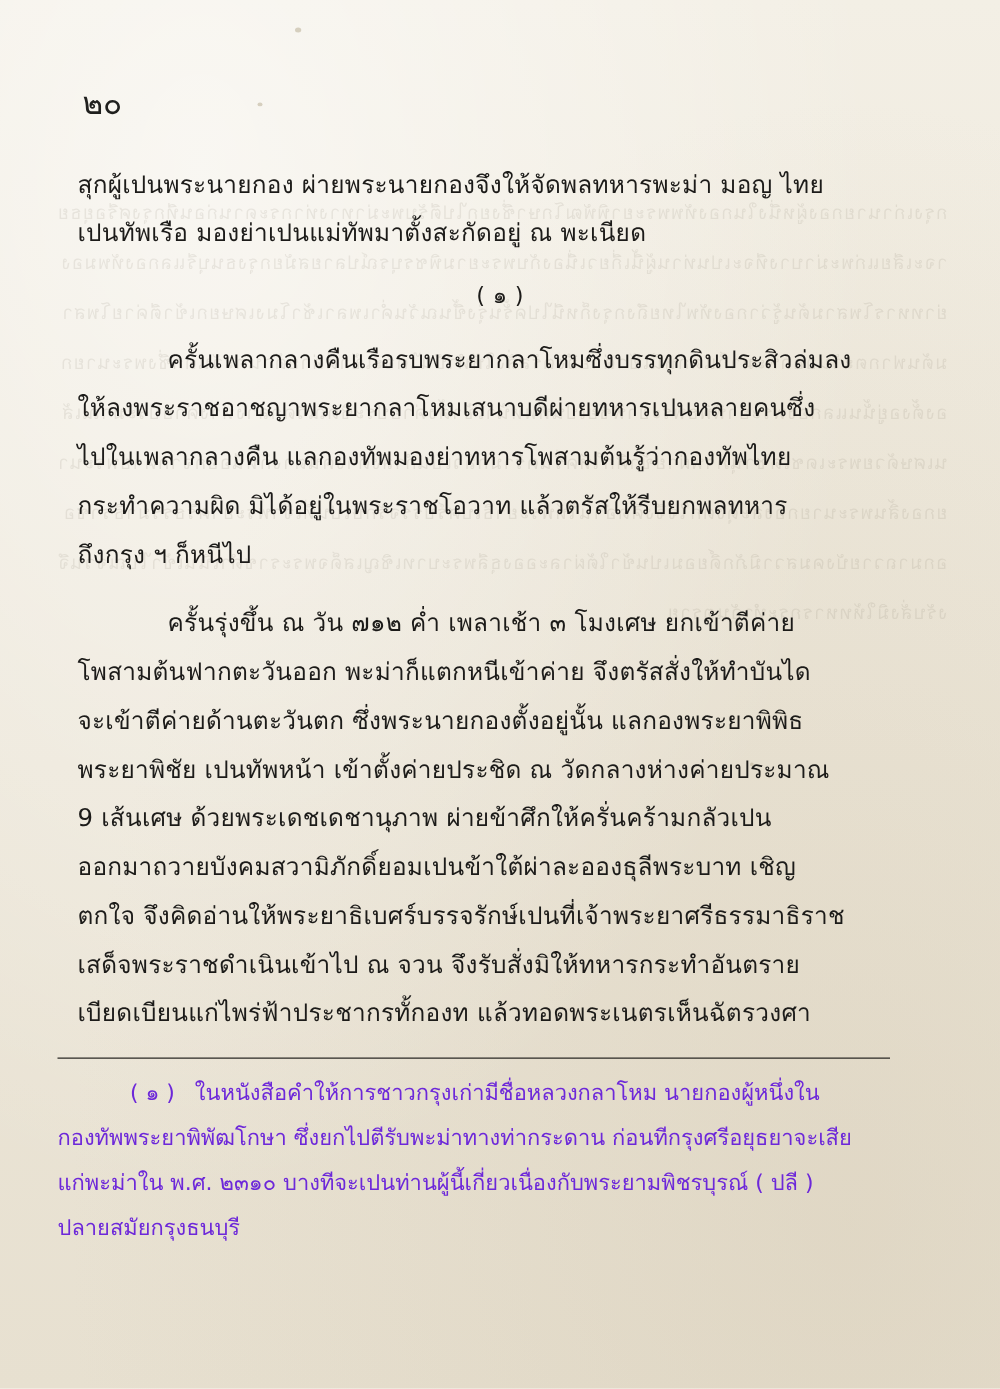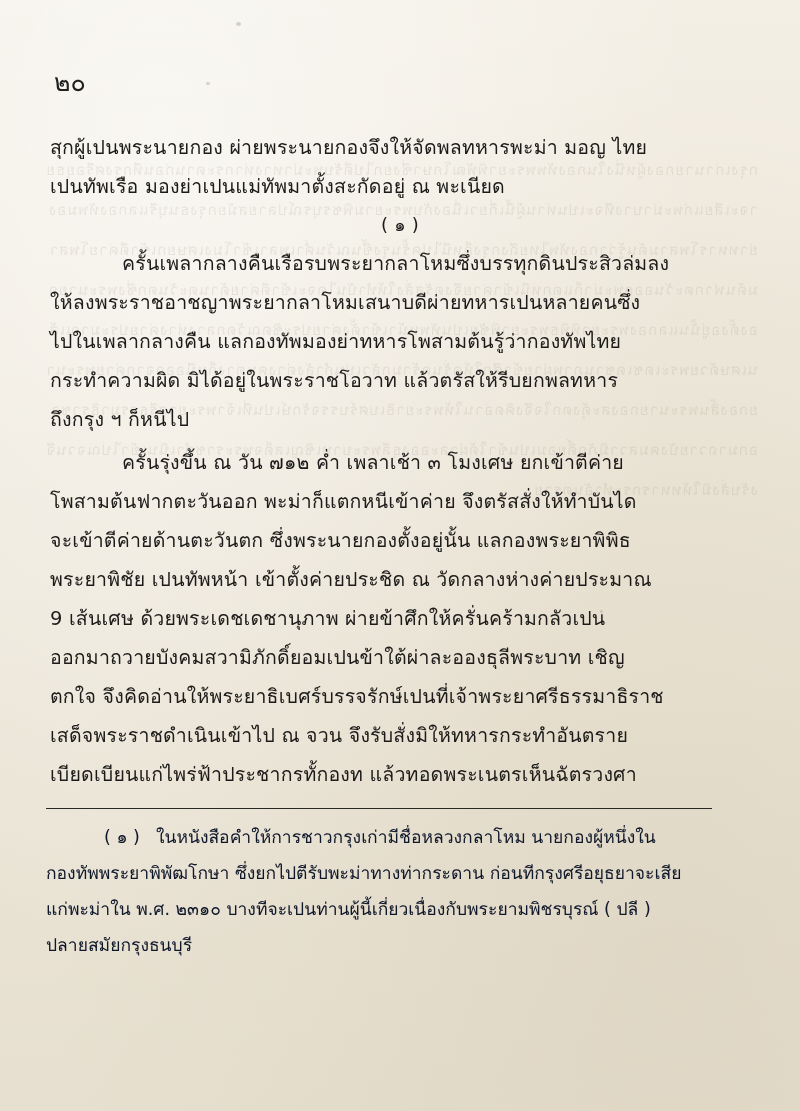--- a/index.html
+++ b/index.html
@@ -48,34 +48,34 @@
     position: relative;
     z-index: 2;
     padding: 44px 46px 24px 46px;
     box-sizing: border-box;
     height: 100%;
   }
   .page-number {
     font-size: 25px;
     color: #20201e;
     letter-spacing: 0px;
-    margin: 18px 0 26px 8px;
+    margin: 18px 0 26px 20px;
     font-family: "DejaVu Sans", sans-serif;
   }
   .body-text {
     font-size: 19.5px;
     line-height: 39px;
     color: #1c1b19;
     letter-spacing: 0.2px;
     font-family: "DejaVu Sans", sans-serif;
     text-align: justify;
     text-justify: inter-word;
   }
   .para {
-    margin: 4px;
+    margin: 16px;
     padding: 0;
   }
   .indent {
     display: inline-block;
     width: 72px;
   }
   .mid-gap {
     display: inline-block;
     width: 16px;
   }
@@ -88,21 +88,21 @@
   }
   .rule {
     border: 0;
     border-top: 1px solid #2a2824;
     margin: 14px 0 10px 0;
     width: 94%;
   }
   .footnote {
     font-size: 17.5px;
     line-height: 36px;
-    color: #0f172a;
+    color: #6d28d9;
     text-align: justify;
     font-family: "DejaVu Sans", sans-serif;
   }
   .fn-indent {
     display: inline-block;
     width: 58px;
   }
   .speck {
     position: absolute;
     background: #b9ae96;

